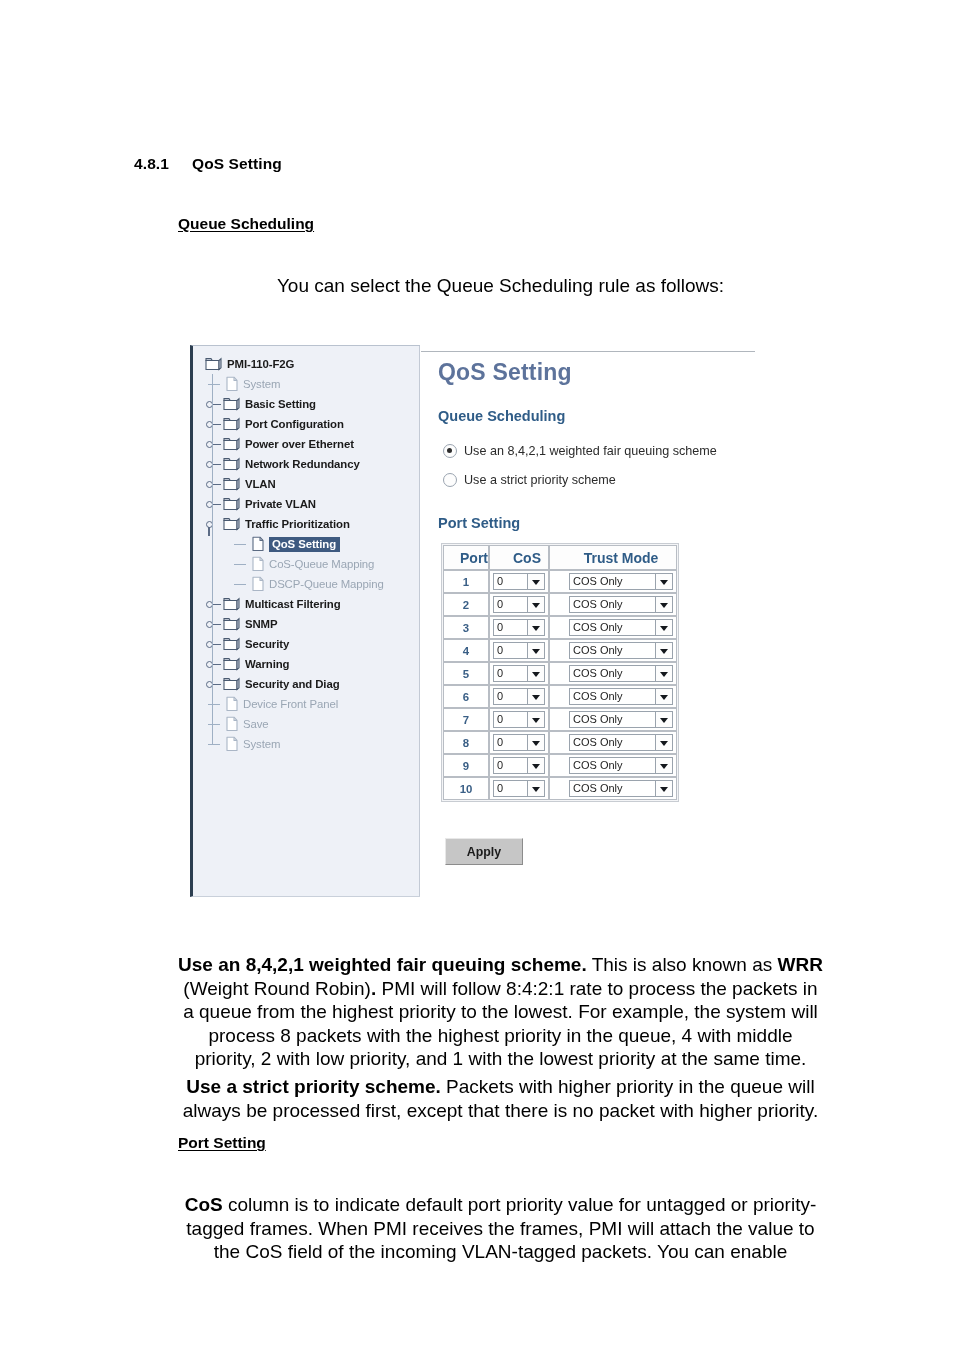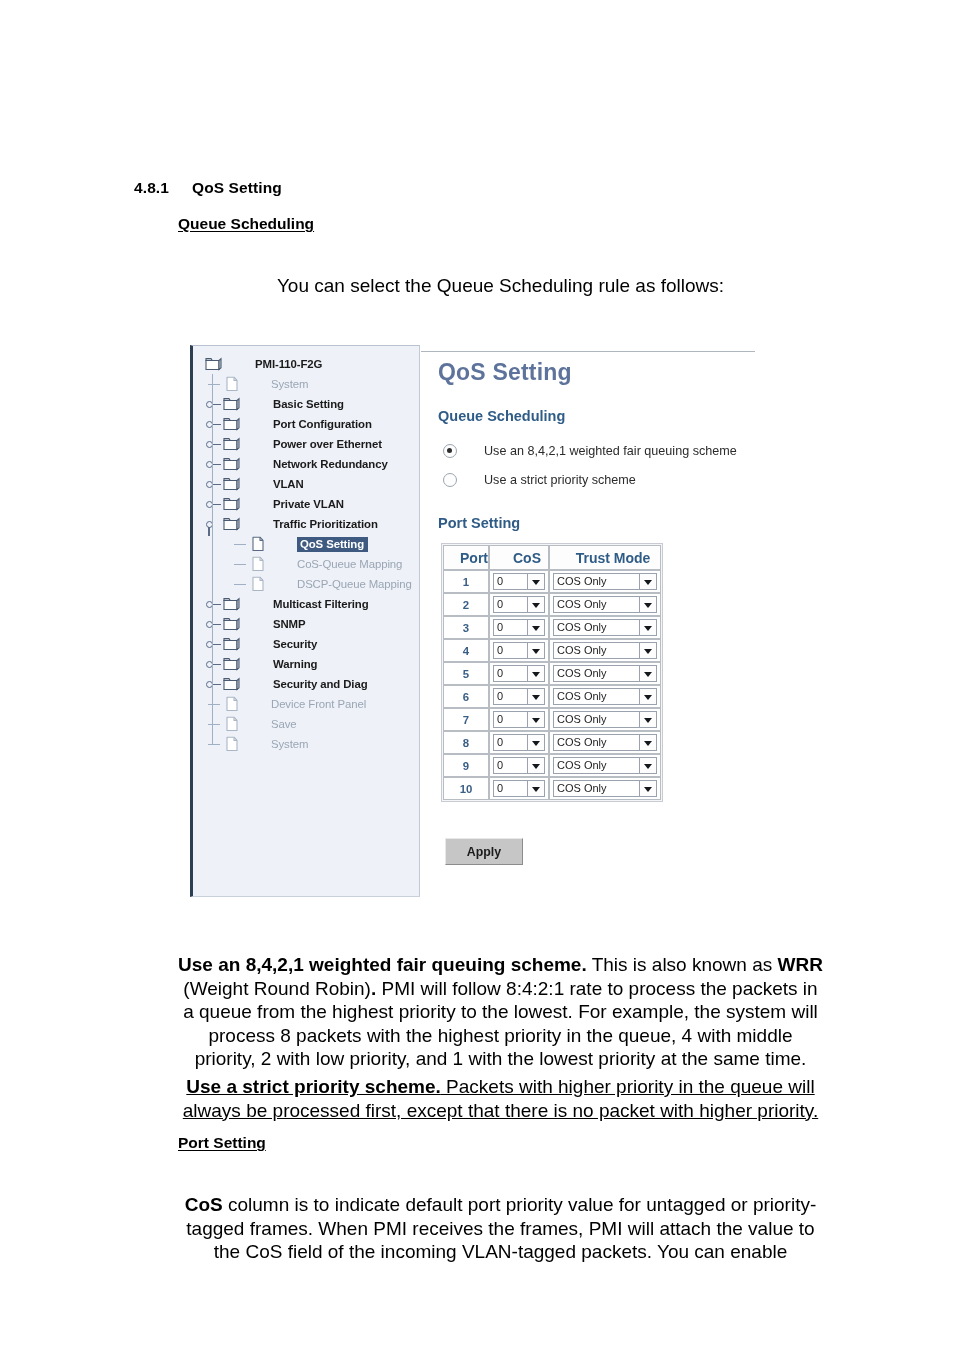--- a/index.html
+++ b/index.html
@@ -23,21 +23,21 @@
 
   
   .doc-heading {
     position: absolute;
     left: 134px;
     top: 155px;
     font-size: 15.5px;
     font-weight: bold;
     letter-spacing: 0.1px;
   }
-  .doc-heading .num { display: inline-block; width: 58px; margin-top: 24px; }
+  .doc-heading .num { display: inline-block; width: 58px; }
 
   .sub-heading {
     position: absolute;
     left: 178px;
     font-size: 15.5px;
     font-weight: bold;
     text-decoration: underline;
     text-underline-offset: 2px;
   }
   #queue-scheduling-heading { top: 215px; }
@@ -47,21 +47,21 @@
     position: absolute;
     left: 178px;
     width: 645px;
     font-size: 19px;
     line-height: 23.5px;
     text-align: center;
     margin-top: 27px;
   }
   #intro-line { top: 247px; }
   #para-wrr { top: 926px; }
-  #para-strict { top: 1048px; text-decoration: underline; }
+  #para-strict { top: 1048px; }
   #para-cos { top: 1166px; }
 
   .body-para b { font-weight: bold; }
 
   
   .shot {
     position: absolute;
     left: 190px;
     top: 345px;
     width: 590px;
@@ -121,21 +121,20 @@
     position: relative;
     height: 20px;
     display: flex;
     align-items: center;
     white-space: nowrap;
   }
   .tree-row .label {
     font-weight: bold;
     color: #1a1a1a;
     letter-spacing: -0.1px;
-    margin-left: 28px;
   }
   .tree-row.dim .label {
     font-weight: normal;
     color: #9aa6b4;
   }
   .tree-row.selected .label {
     background: #3e5a80;
     color: #ffffff;
     padding: 1px 4px 2px 3px;
   }
@@ -227,21 +226,20 @@
   #queue-sched-title { top: 63px; }
   #port-setting-title { top: 170px; }
 
   .radio-row {
     position: absolute;
     left: 22px;
     display: flex;
     align-items: center;
     font-size: 12.6px;
     color: #2b2b2b;
-    gap: 20px;
   }
   #radio-wrr { top: 99px; }
   #radio-strict { top: 128px; }
   .radio {
     width: 12px; height: 12px;
     border-radius: 50%;
     border: 1px solid #9aa4b0;
     background: #fdfdfd;
     margin-right: 7px;
     position: relative;
@@ -323,21 +321,21 @@
   }
   .ddl .arrow::after {
     content: "";
     position: absolute;
     left: 4px; top: 6px;
     border-left: 4px solid transparent;
     border-right: 4px solid transparent;
     border-top: 5px solid #14181d;
   }
   .ddl.cos { width: 52px; }
-  .ddl.trust { width: 104px; }
+  .ddl.trust { width: 104px; margin-left: 16px; }
 
   .apply-btn {
     position: absolute;
     left: 24px;
     top: 493px;
     width: 78px;
     height: 27px;
     background: #c6c6c6;
     border-top: 1px solid #e8e8e8;
     border-left: 1px solid #e8e8e8;

